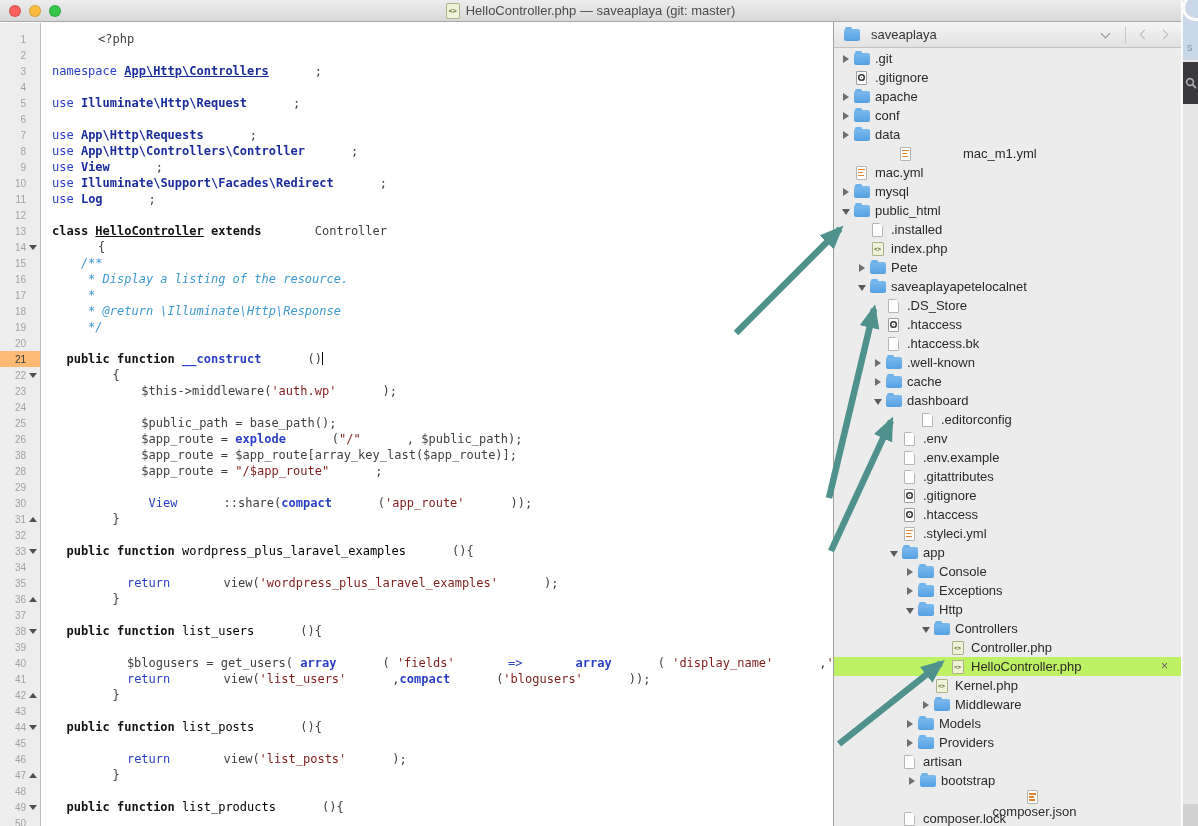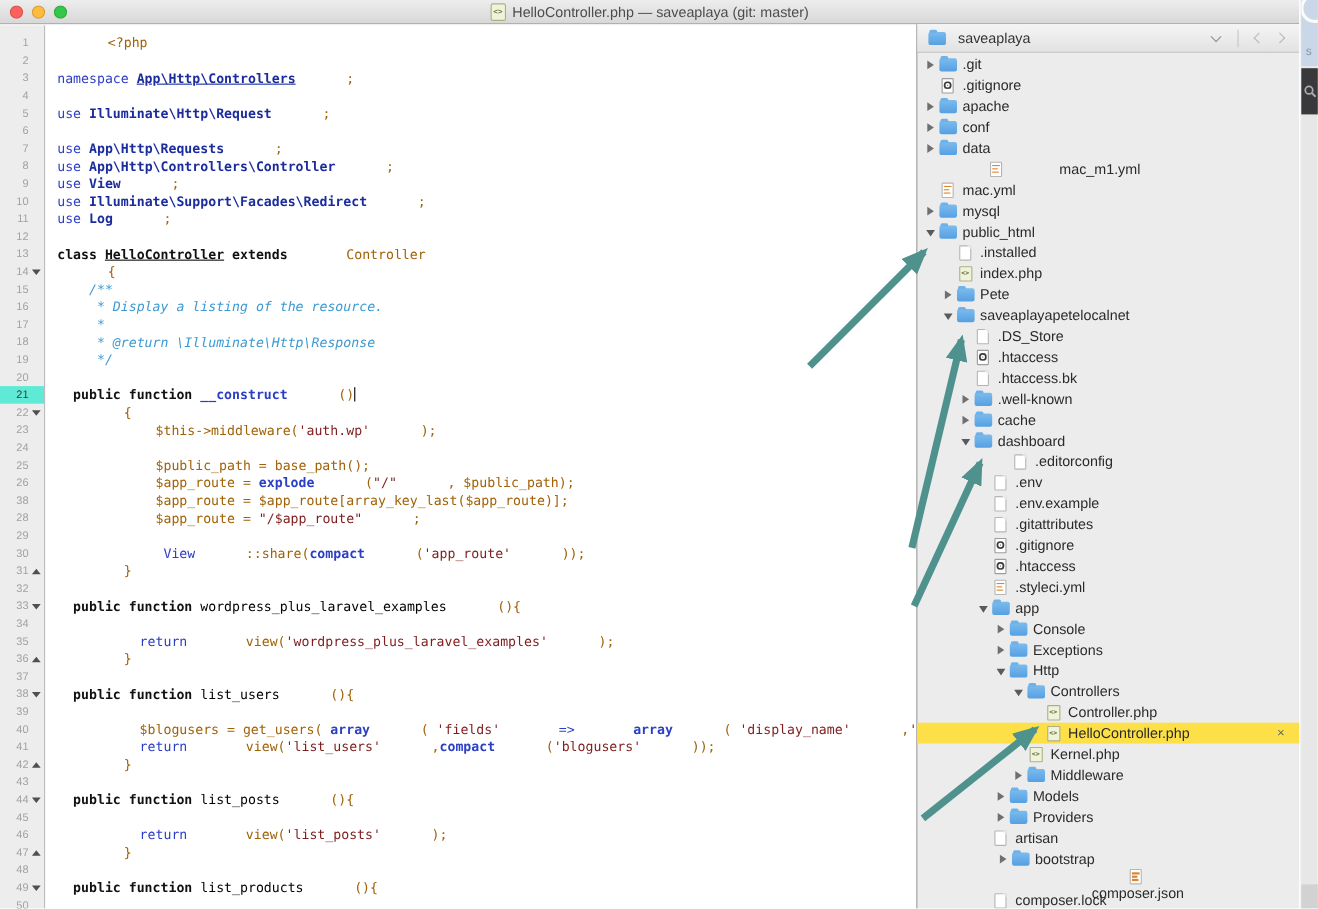--- a/index.html
+++ b/index.html
@@ -16,29 +16,29 @@
   .title-center { flex:1; display:flex; justify-content:center; align-items:center; gap:6px;
     font-size:13px; color:#4c4c4c; }
   .doc-ico { width:14px; height:16px; background:#f0f3da; border:1px solid #a9b286;
     border-radius:2px; font-size:7px; font-weight:bold; color:#5c6e38; display:flex;
     align-items:center; justify-content:center; font-family:"DejaVu Sans Mono",monospace; }
 
   
   .editor { position:absolute; left:0; top:23px; width:833px; height:803px; background:#fff; display:flex; }
   .gutter { width:42px; background:#ededed; border-right:1px solid #bdbdbd; padding-top:8px; }
   .grow { height:16px; display:flex; align-items:center; }
-  .grow.active { background:#5eead4; }
+  .grow.active { background:#fdba74; }
   .gnum { width:26px; text-align:right; font-size:10px; color:#a2a2a2; font-family:"Liberation Sans",sans-serif; }
   .grow.active .gnum { color:#3a3a3a; }
   .gmark { width:14px; display:flex; justify-content:center; }
   .fold-d { width:0; height:0; border-left:4px solid transparent; border-right:4px solid transparent; border-top:5px solid #4f4f4f; }
   .fold-u { width:0; height:0; border-left:4px solid transparent; border-right:4px solid transparent; border-bottom:5px solid #4f4f4f; }
   .code { flex:1; padding:8px 0 0 11px; font-family:"DejaVu Sans Mono",monospace; font-size:12px; }
   .cline { height:16px; line-height:16px; white-space:pre; }
-  .pl { color:#a16207;margin-left:46px; }
+  .pl { color:#404040;margin-left:46px; }
   .k  { color:#2b3fc4; }
   .b  { color:#1b2c9d; font-weight:bold; }
   .bu { color:#1b2c9d; font-weight:bold; text-decoration:underline; }
   .kw { color:#111;    font-weight:bold; }
   .kwu{ color:#111;    font-weight:bold; text-decoration:underline; }
   .s  { color:#7f1d1d; }
   .c  { color:#3d9ad2; font-style:italic; }
   .fn { color:#000000; }
   .bi { color:#2b3fc4; font-weight:bold; }
   .caret { display:inline-block; width:1.5px; height:13px; background:#000; vertical-align:-2px; }
@@ -51,21 +51,21 @@
   .sb-label { font-size:13px; color:#333; margin-left:6px; }
   .spacer { flex:1; }
   .chev { width:7px; height:7px; border-right:1.5px solid #8f8f8f; border-top:1.5px solid #8f8f8f; }
   .chev-down { transform:rotate(135deg); margin-top:-3px; }
   .chev-left { transform:rotate(-135deg); border-color:#b9b9b9; }
   .chev-right{ transform:rotate(45deg);  border-color:#b9b9b9; }
   .sb-div { width:1px; height:16px; background:#c6c6c6; margin:0 9px 0 10px; }
   .navbtn { padding:2px 6px; display:flex; align-items:center; }
   .tree { padding-top:1px; position:relative; }
   .trow { height:19px; display:flex; align-items:center; position:relative; font-size:13px; color:#2a2a2a; }
-  .trow.sel { background:#fde047; }
+  .trow.sel { background:#bef264; }
   .texp { width:12px; display:flex; justify-content:center; flex:none; }
   .tri-c { width:0; height:0; border-left:6px solid #6f6f6f; border-top:4px solid transparent; border-bottom:4px solid transparent; }
   .tri-o { width:0; height:0; border-top:6px solid #5a5a5a; border-left:4px solid transparent; border-right:4px solid transparent; margin-top:2px; }
   .ticon { width:17px; margin:0 5px 0 1px; display:flex; justify-content:center; flex:none; }
   .close-x { position:absolute; right:13px; top:3px; color:#666; font-size:12px; line-height:12px; }
 
   
   .i-folder { width:16px; height:12px; background:linear-gradient(#7cbbee,#55a0e2); border-radius:2px; position:relative; }
   .i-folder:before { content:""; position:absolute; top:-2px; left:1px; width:7px; height:3px;
     background:#6fb2ea; border-radius:1.5px 1.5px 0 0; }

